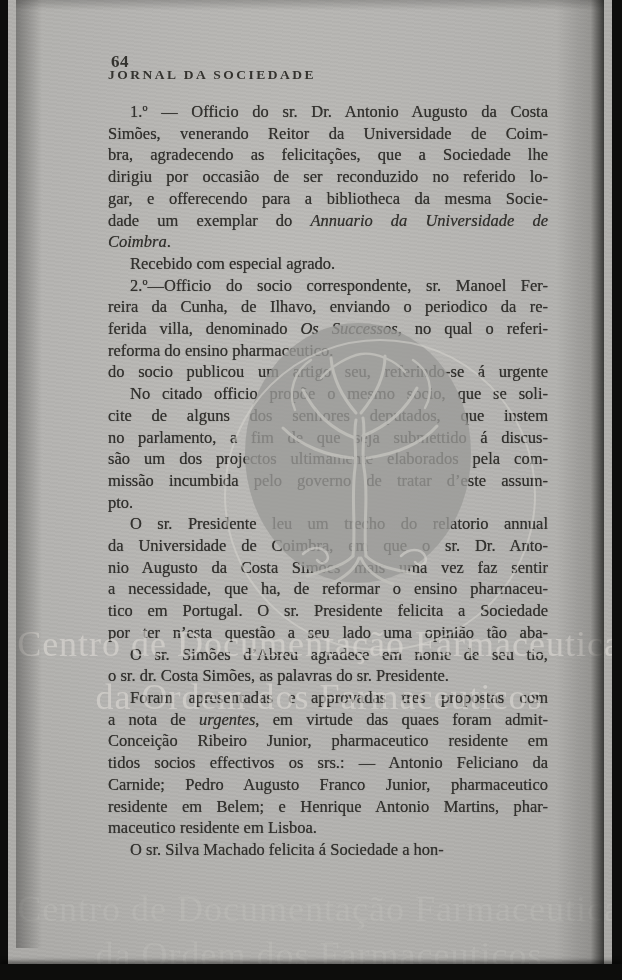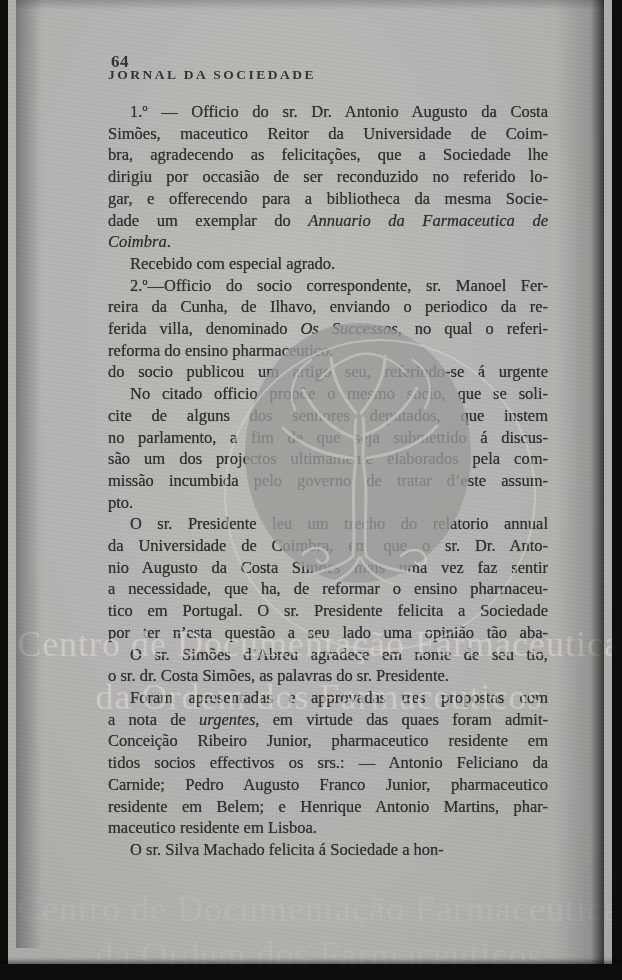--- a/index.html
+++ b/index.html
@@ -48,25 +48,25 @@
 
 <div class="scan">
   <div class="page">
 
     <span class="page-number">64</span>
     <div class="header-title">JORNAL DA SOCIEDADE</div>
 
     <div class="text-column">
         <div class="para">
           <div class="line first">1.º — Officio do sr. Dr. Antonio Augusto da Costa</div>
-          <div class="line">Simões, maceutico Reitor da Universidade de Coim-</div>
+          <div class="line">Simões, venerando Reitor da Universidade de Coim-</div>
           <div class="line">bra, agradecendo as felicitações, que a Sociedade lhe</div>
           <div class="line">dirigiu por occasião de ser reconduzido no referido lo-</div>
           <div class="line">gar, e offerecendo para a bibliotheca da mesma Socie-</div>
-          <div class="line">dade um exemplar do <i>Annuario da Farmaceutica de</i></div>
+          <div class="line">dade um exemplar do <i>Annuario da Universidade de</i></div>
           <div class="line last"><i>Coimbra</i>.</div>
         </div>
         <div class="para">
           <div class="line first last">Recebido com especial agrado.</div>
         </div>
         <div class="para">
           <div class="line first">2.º—Officio do socio correspondente, sr. Manoel Fer-</div>
           <div class="line">reira da Cunha, de Ilhavo, enviando o periodico da re-</div>
           <div class="line">ferida villa, denominado <i>Os Successos</i>, no qual o referi-</div>
           <div class="line last">reforma do ensino pharmaceutico.</div>

